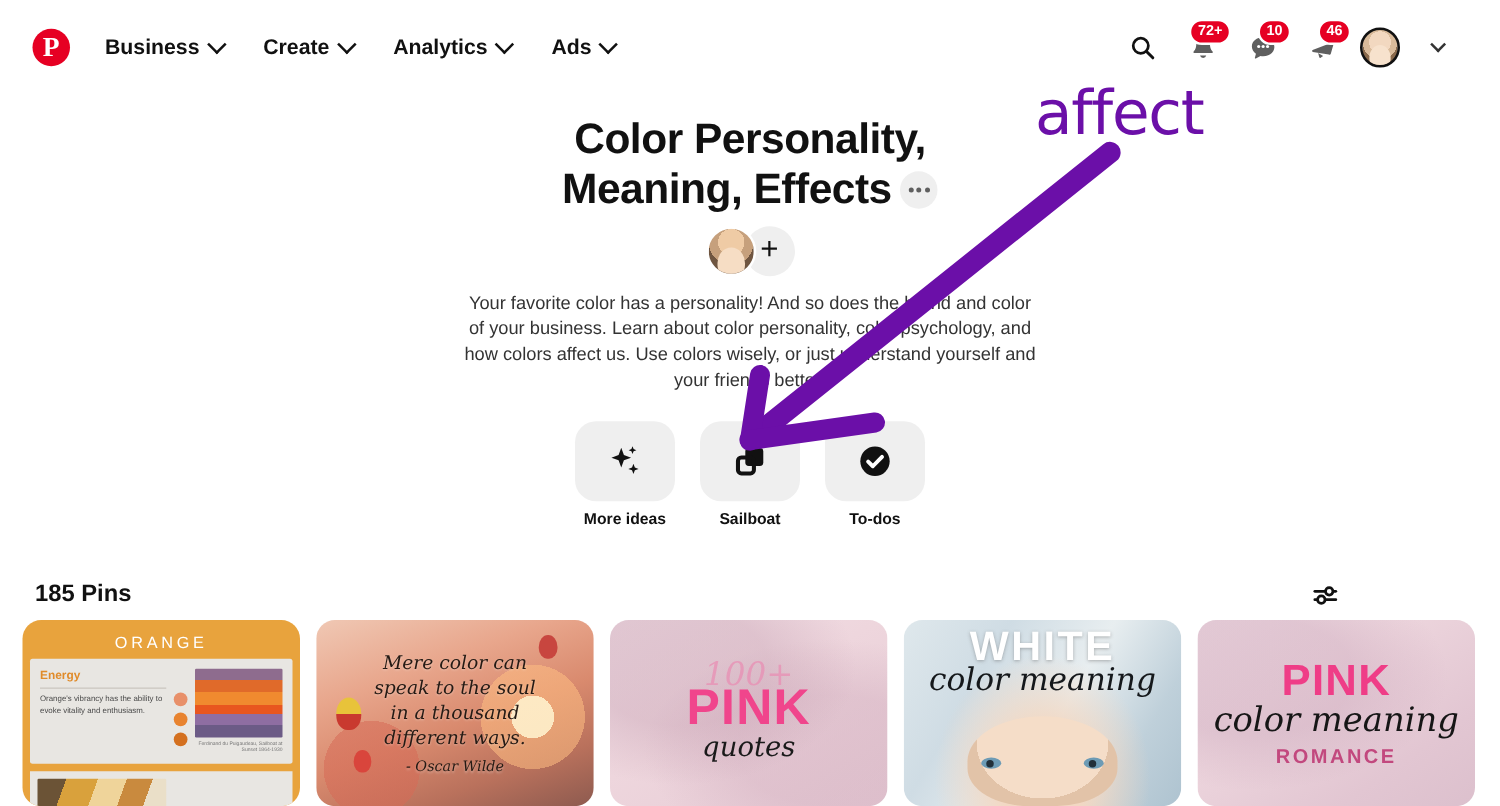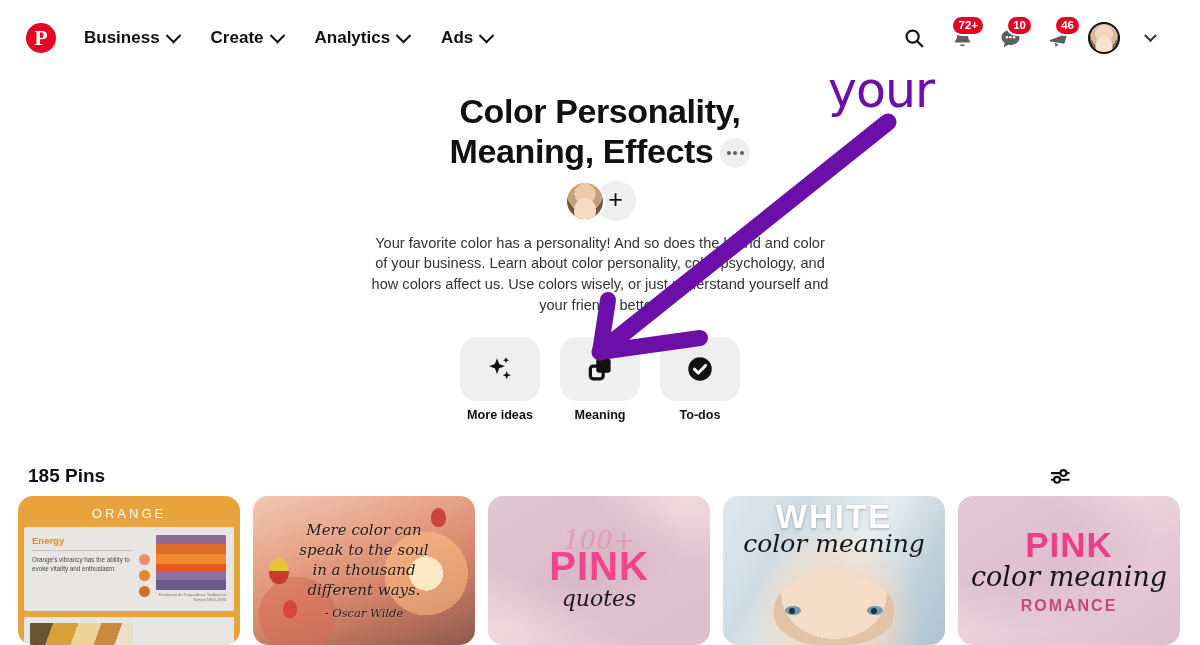--- a/index.html
+++ b/index.html
@@ -326,21 +326,21 @@
         <div class="action-label">More ideas</div>
       </div>
 
       <div class="action">
         <div class="action-tile">
           <svg width="30" height="30" viewBox="0 0 24 24">
             <rect x="9" y="3.5" width="11.5" height="11.5" rx="2.2" fill="#111"></rect>
             <rect x="4.3" y="9.6" width="10.2" height="10.2" rx="2.2" fill="none" stroke="#111" stroke-width="2.6"></rect>
           </svg>
         </div>
-        <div class="action-label">Meaning</div>
+        <div class="action-label">Sailboat</div>
       </div>
 
       <div class="action">
         <div class="action-tile">
           <svg width="30" height="30" viewBox="0 0 24 24">
             <circle cx="12" cy="12" r="9.4" fill="#111"></circle>
             <path d="M7.6 12.2l3 3 5.9-6" fill="none" stroke="#fff" stroke-width="2.5" stroke-linecap="round" stroke-linejoin="round"></path>
           </svg>
         </div>
         <div class="action-label">To-dos</div>
@@ -413,21 +413,21 @@
     </div>
 
     <div class="pin p5">
       <div class="t1">PINK</div>
       <div class="t2">color meaning</div>
       <div class="t3">ROMANCE</div>
     </div>
   </div>
 
   <div class="anno">
-    <div class="anno-text">your</div>
+    <div class="anno-text">affect</div>
     <svg width="1200" height="645" viewBox="0 0 1200 645" style="position:absolute;inset:0;">
       <path d="M888,122 L600,352" stroke="#6B0FA8" stroke-width="17" stroke-linecap="round" fill="none"></path>
       <path d="M600,352 L608,300" stroke="#6B0FA8" stroke-width="16" stroke-linecap="round" fill="none"></path>
       <path d="M600,352 L700,338" stroke="#6B0FA8" stroke-width="16" stroke-linecap="round" fill="none"></path>
     </svg>
   </div>
 
 </div>
 
 </body></html>

